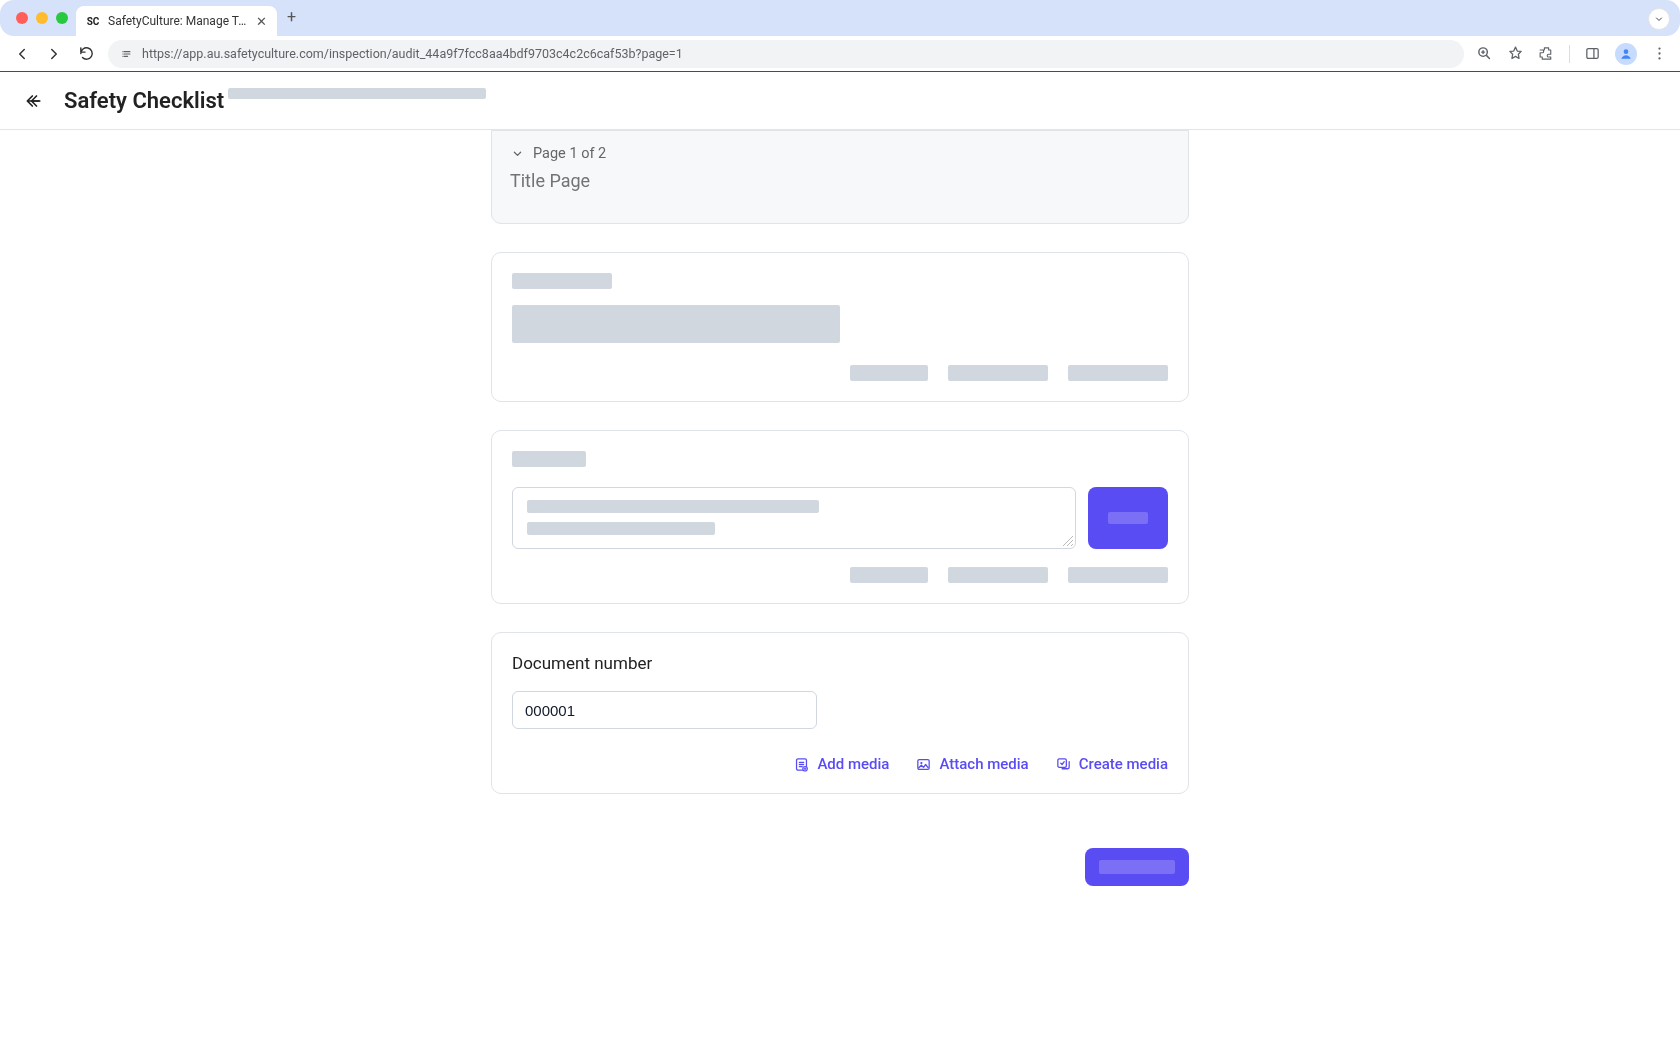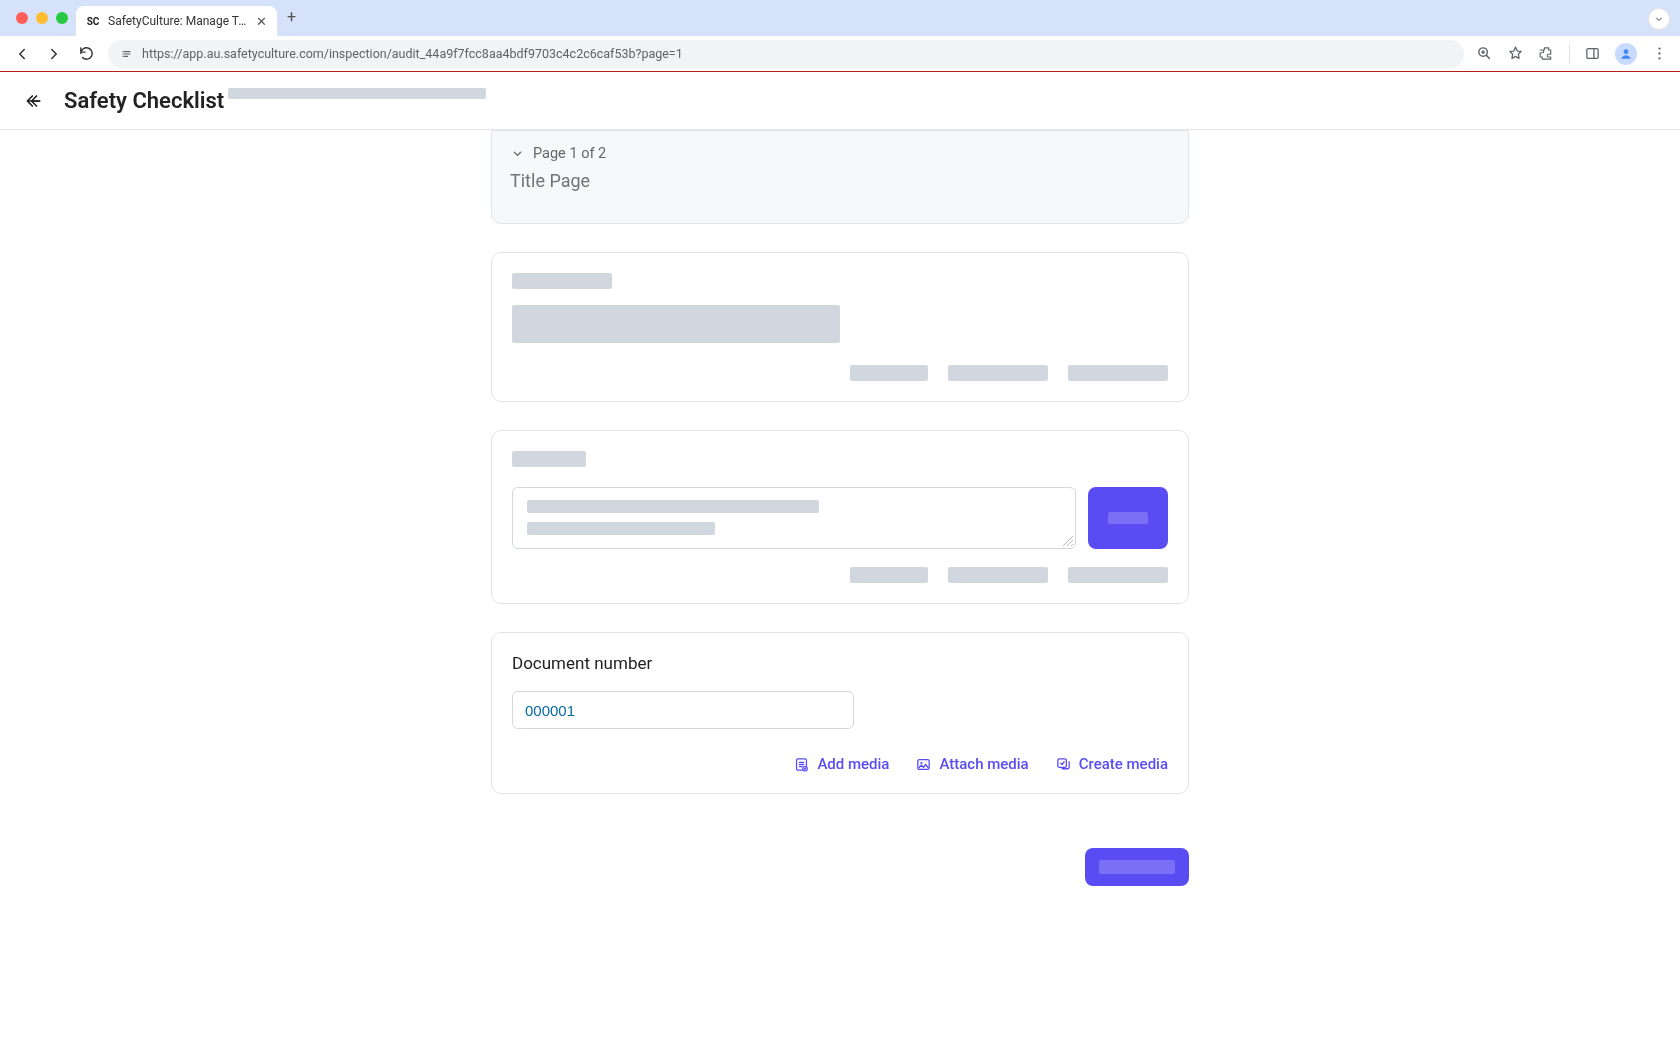--- a/index.html
+++ b/index.html
@@ -1,19 +1,19 @@
 <!DOCTYPE html>
 <html><head>
 <meta charset="utf-8">
 <style>
   * { box-sizing: border-box; margin: 0; padding: 0; }
   body { font-family: -apple-system, BlinkMacSystemFont, "Segoe UI", Roboto, Helvetica, Arial, sans-serif; background: #fff; width: 1680px; height: 1051px; overflow: hidden; }
 
   
-  .browser-chrome { background: #d6e2f9; height: 36px; display: flex; align-items: flex-end; padding: 0 8px; position: relative; }
+  .browser-chrome { background: #d6e2f9; height: 36px; display: flex; align-items: flex-end; padding: 0 8px; position: relative; border-radius: 14px; }
   .traffic-lights { display: flex; gap: 8px; align-items: center; position: absolute; left: 16px; top: 12px; }
   .tl { width: 12px; height: 12px; border-radius: 50%; }
   .tl.red { background: #ff5f57; }
   .tl.yellow { background: #febc2e; }
   .tl.green { background: #28c840; }
   .tab { margin-left: 68px; background: #fff; border-radius: 8px 8px 0 0; height: 30px; display: flex; align-items: center; padding: 0 10px; gap: 8px; min-width: 190px; position: relative; }
   .tab .favicon { width: 14px; height: 14px; font-size: 10px; font-weight: 700; color: #222; display: flex; align-items: center; justify-content: center; }
   .tab .tab-title { font-size: 12px; color: #333; max-width: 140px; white-space: nowrap; overflow: hidden; text-overflow: ellipsis; }
   .tab .tab-close { font-size: 13px; color: #555; }
   .new-tab { margin-left: 10px; font-size: 16px; color: #555; align-self: center; margin-bottom: 4px; }
@@ -54,21 +54,21 @@
   .btn-skeleton.w2 { width: 100px; }
 
   .card2 .row1 { width: 74px; height: 16px; margin-bottom: 20px; }
   .card2 .input-row { display: flex; gap: 12px; align-items: stretch; margin-bottom: 18px; }
   .card2 .inside-skel1 { width: 292px; height: 13px; background: #d1d7de; border-radius: 2px; margin-bottom: 9px; }
   .card2 .inside-skel2 { width: 188px; height: 13px; background: #d1d7de; border-radius: 2px; }
   .side-btn { width: 80px; border-radius: 8px; background: #5a4cf3; color: #fff; display: flex; align-items: center; justify-content: center; font-size: 14px; font-weight: 500; }
   .side-btn .skel-white { width: 40px; height: 12px; background: rgba(255,255,255,0.2); border-radius: 2px; }
 
   .card3 .q-label { font-size: 17px; color: #222; margin-bottom: 18px; }
-  .card3 input.text-input { width: 342px; height: 38px; border: 1px solid #d1d7de; border-radius: 6px; padding: 0 12px; font-size: 15px; color: #0369a1; background: #fff; }
+  .card3 input.text-input { width: 305px; height: 38px; border: 1px solid #d1d7de; border-radius: 6px; padding: 0 12px; font-size: 15px; color: #0f172a; background: #fff; }
   .card3 .action-row { display: flex; gap: 26px; justify-content: flex-end; margin-top: 26px; }
   .action-link { display: flex; align-items: center; gap: 7px; color: #5a4cf3; font-size: 15px; font-weight: 500; }
   .action-link svg { width: 17px; height: 17px; }
 
   .footer-btn-wrap { display: flex; justify-content: flex-end; margin-top: 54px; padding-bottom: 40px; }
   .footer-btn { background: #5a4cf3; border-radius: 8px; width: 104px; height: 38px; display: flex; align-items: center; justify-content: center; }
   .footer-btn .skel-white { width: 76px; height: 14px; background: rgba(255,255,255,0.2); border-radius: 2px; }
 
   svg { display: block; }
 </style>

